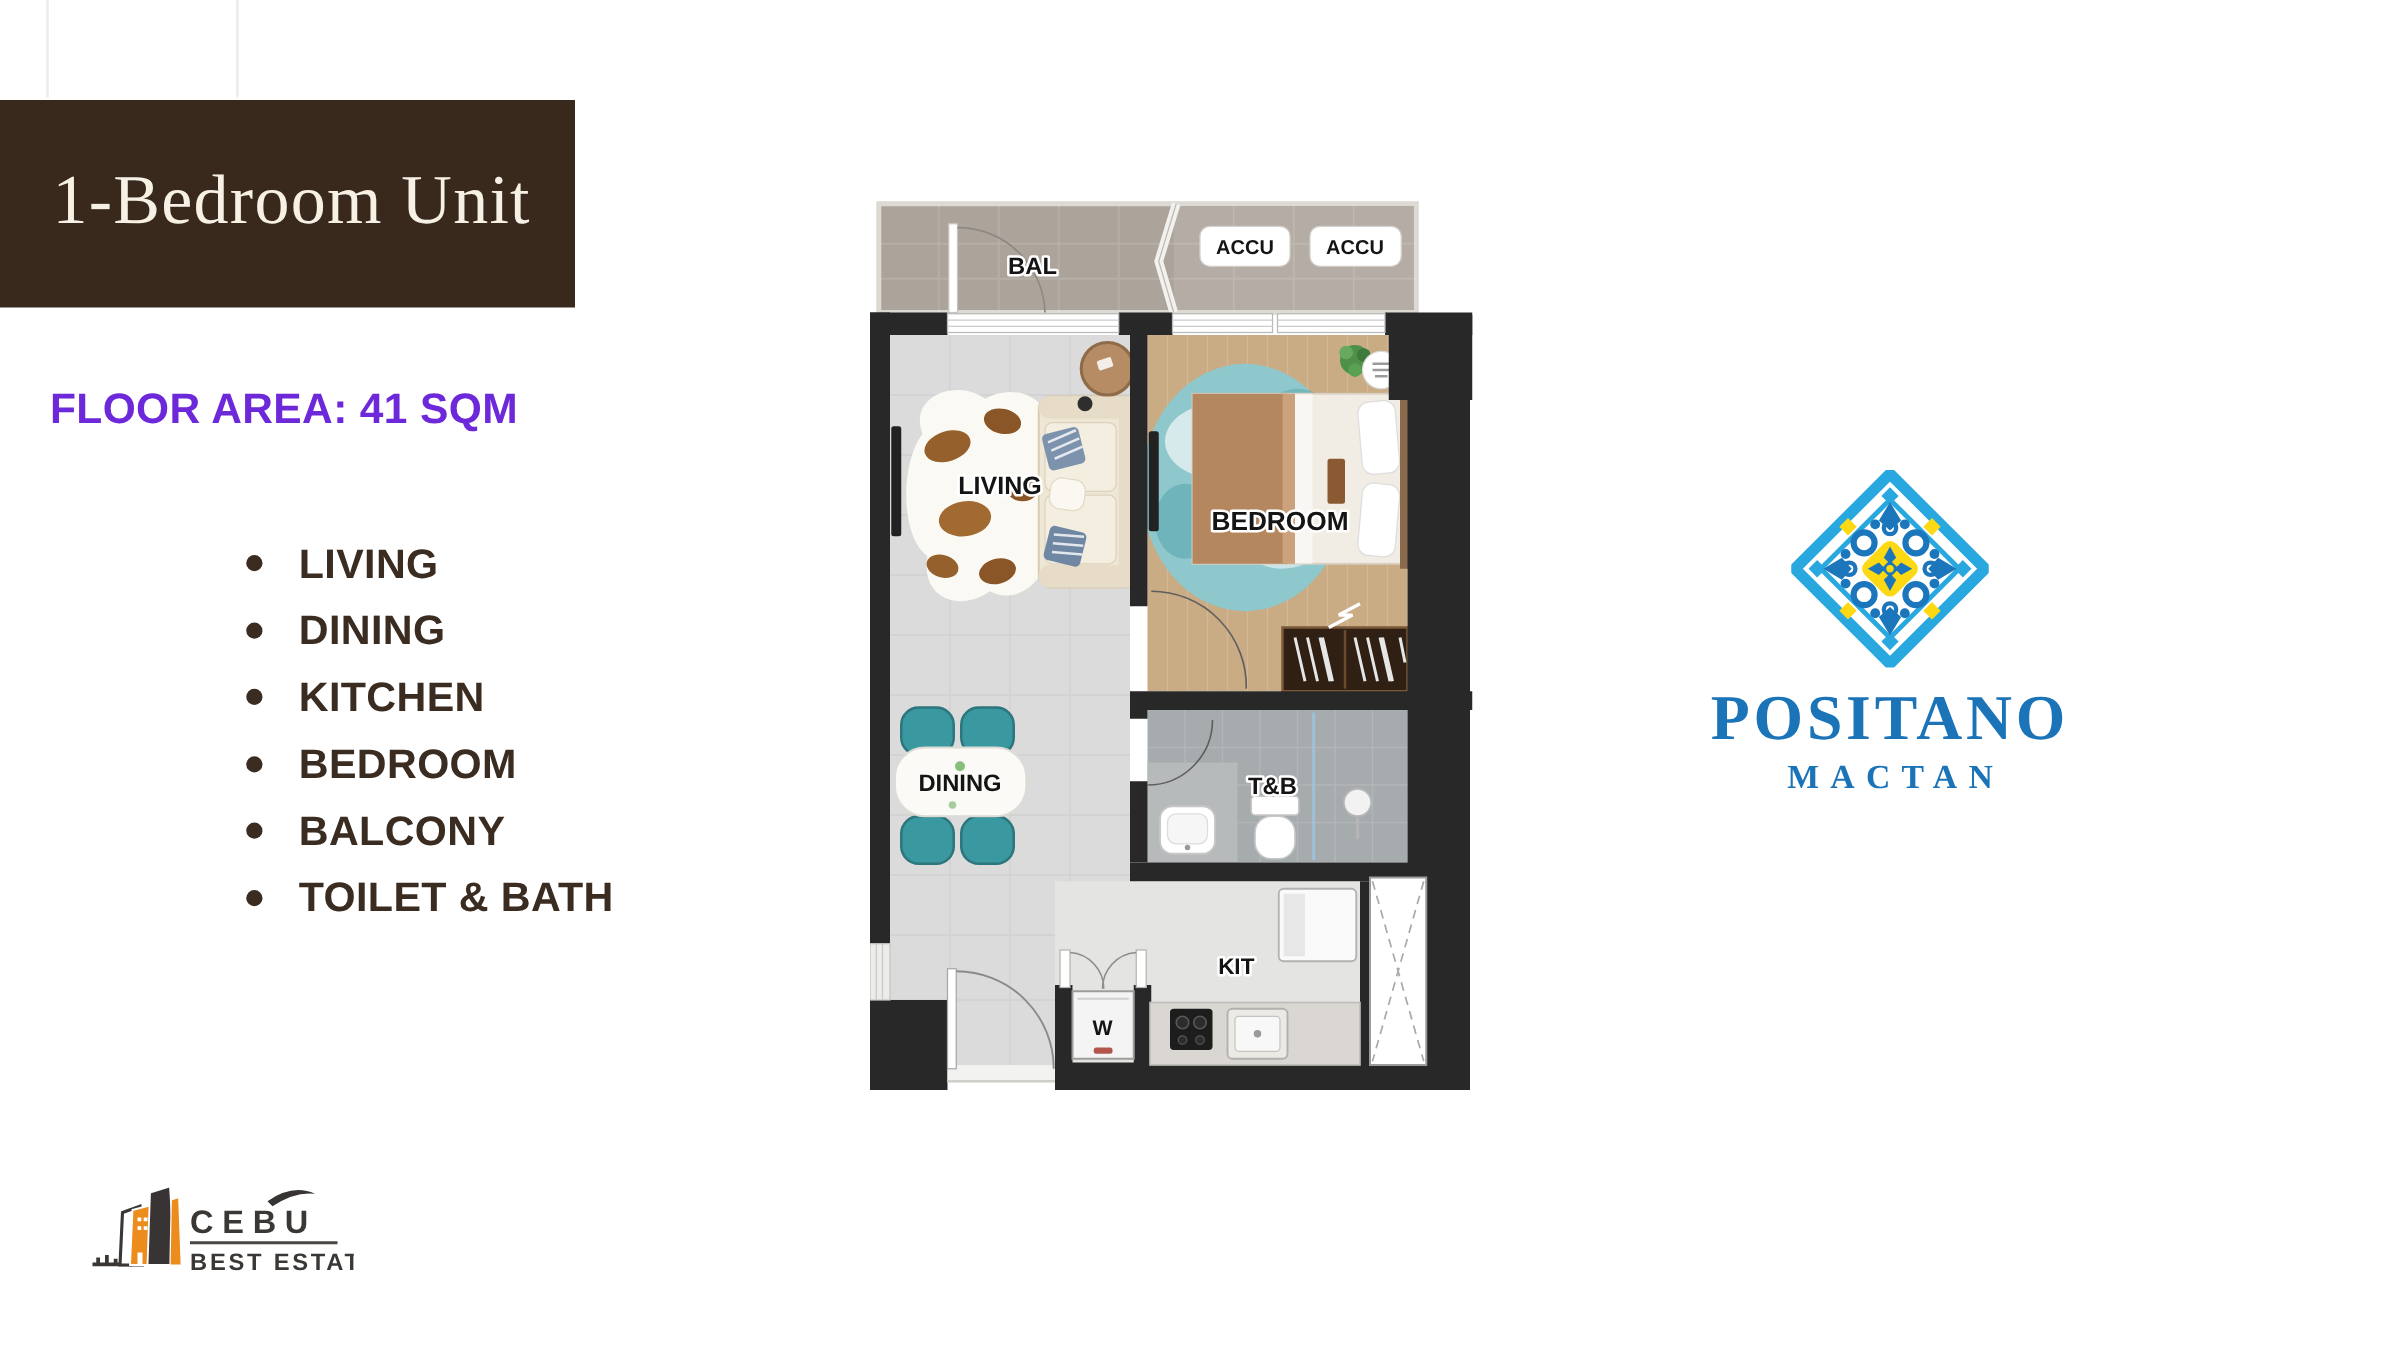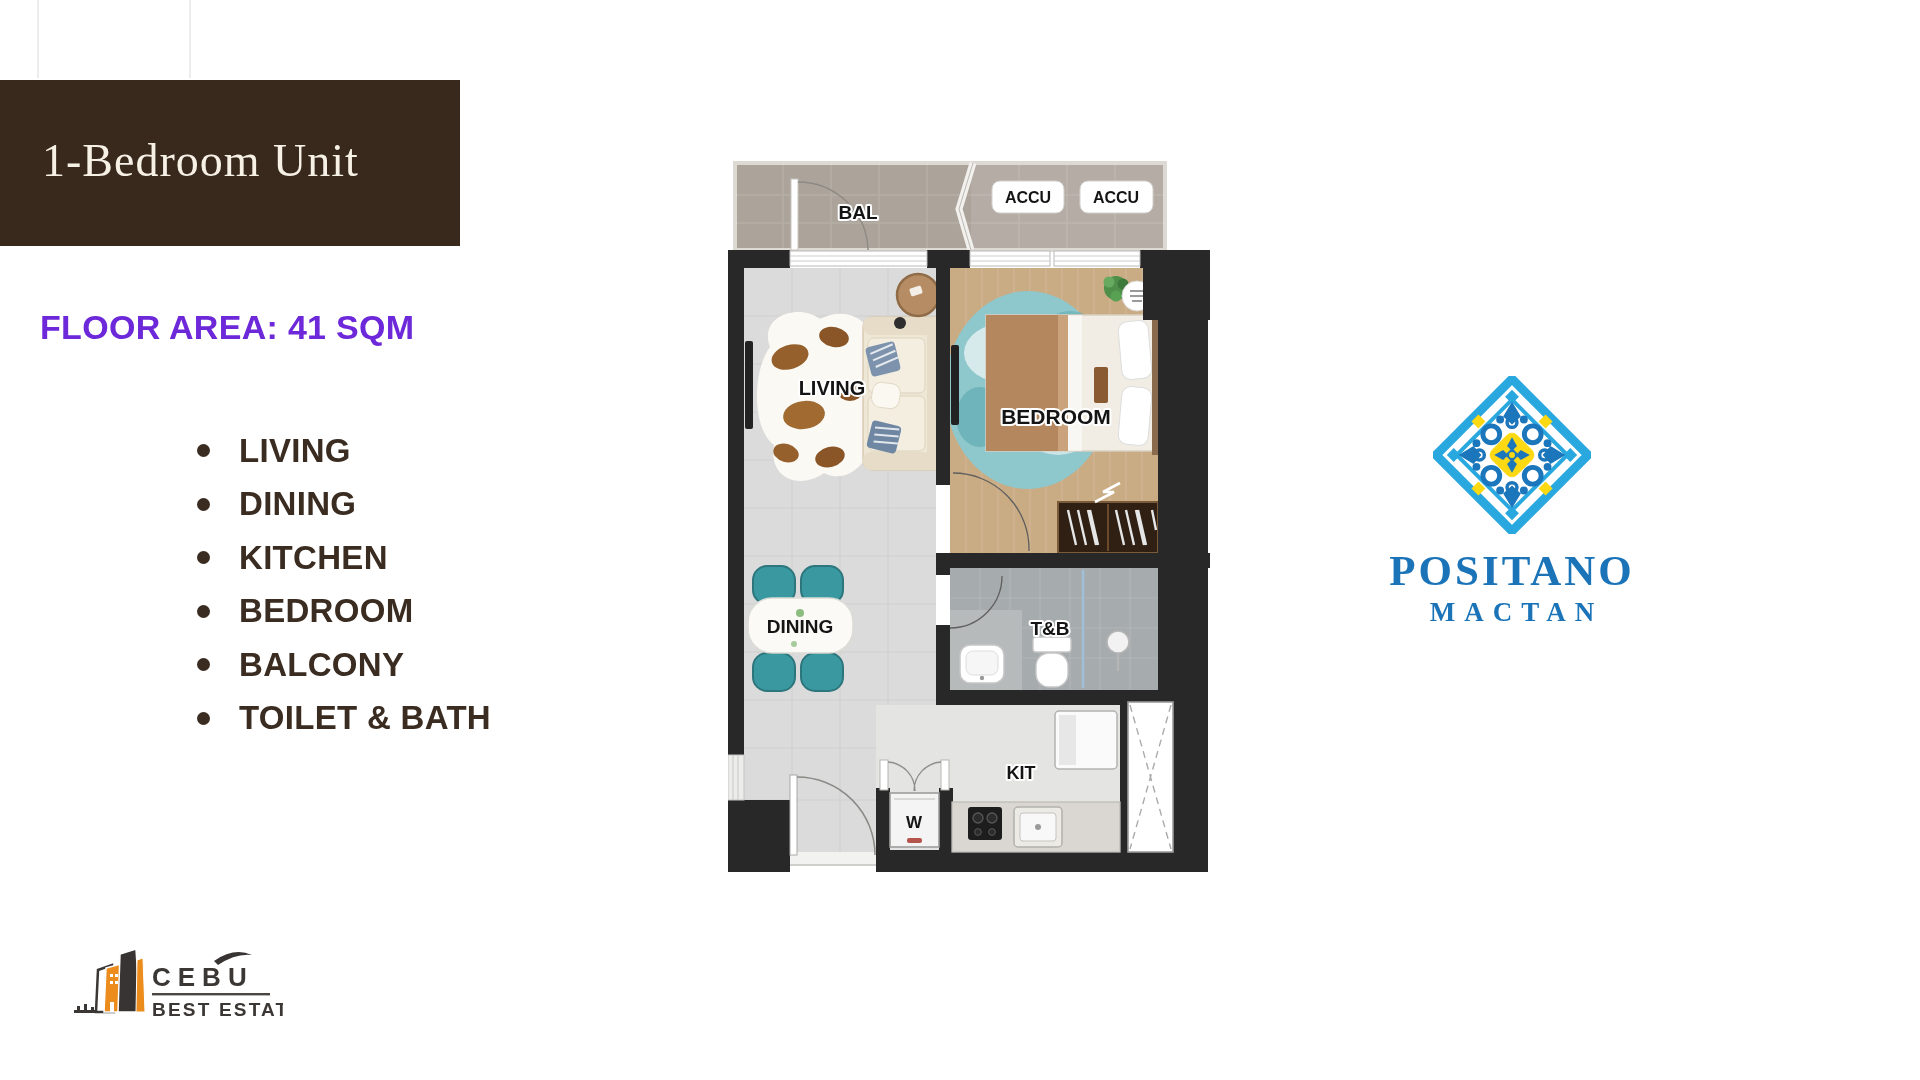--- a/index.html
+++ b/index.html
@@ -13,21 +13,21 @@
   .accent-line.l2{left:189px;}
 
   
   .banner{
     position:absolute;left:0;top:80px;width:460px;height:166px;
     background:#38291c;display:flex;align-items:center;
   }
   .banner h1{
     margin:0 0 6px 42px;
     font-family:"Liberation Serif", serif;
-    font-weight:500;font-size:46px;letter-spacing:1px;
+    font-weight:500;font-size:56px;letter-spacing:1px;
     color:#f6f0e5;
   }
 
   
   .floor-area{
     position:absolute;left:40px;top:308px;
     font-size:34px;font-weight:bold;color:#6d28d9;letter-spacing:0.3px;
   }
   .features{
     position:absolute;left:197px;top:424px;margin:0;padding:0;list-style:none;
@@ -35,36 +35,36 @@
   .features li{
     height:53.5px;display:flex;align-items:center;
     font-size:33px;font-weight:bold;color:#3a2c21;letter-spacing:0.3px;
   }
   .features .dot{
     width:13px;height:13px;border-radius:50%;background:#3a2c21;
     margin-right:29px;flex:0 0 auto;
   }
 
   
-  .plan{position:absolute;left:728px;top:155px;width:482px;height:717px;}
+  .plan{position:absolute;left:696px;top:155px;width:482px;height:717px;}
   .plan svg{display:block;}
   .plan-label{
     font-family:"Liberation Sans", sans-serif;font-weight:bold;fill:#141414;
     paint-order:stroke;stroke:#ffffff;stroke-width:4px;stroke-linejoin:round;
   }
 
   
   .positano{
     position:absolute;left:1352px;top:376px;width:320px;
     display:flex;flex-direction:column;align-items:center;
   }
   .positano .name{
     margin-top:12px;
     font-family:"Liberation Serif", serif;font-weight:bold;
-    font-size:43px;letter-spacing:3px;color:#1b74b8;white-space:nowrap;text-align:center;
+    font-size:51px;letter-spacing:3px;color:#1b74b8;white-space:nowrap;text-align:center;
   }
   .positano .location{
     margin-top:2px;
     font-family:"Liberation Serif", serif;font-weight:bold;
     font-size:27px;letter-spacing:9px;text-indent:9px;color:#1b74b8;text-align:center;
   }
 
   
   .cebu{position:absolute;left:68px;top:946px;width:215px;height:88px;}
 </style>

